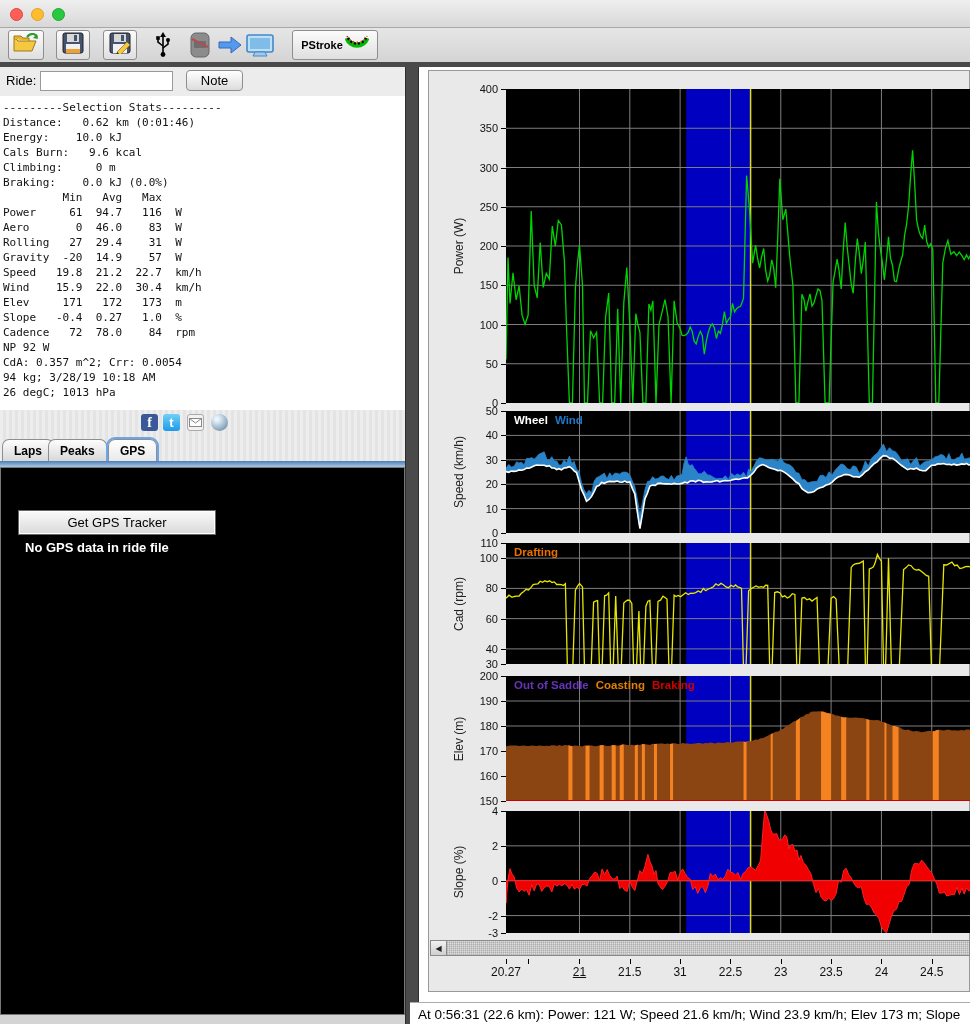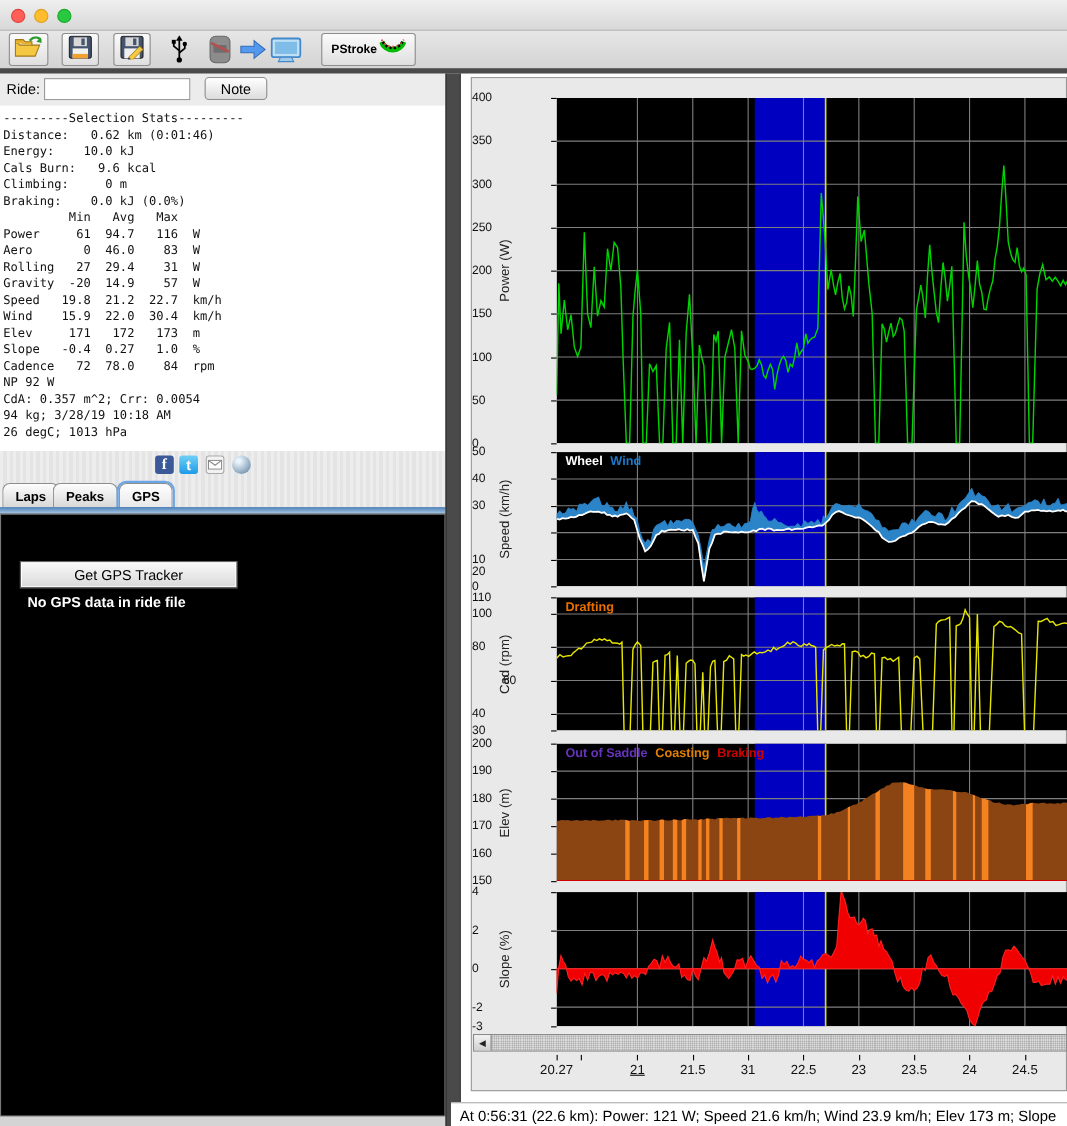--- a/index.html
+++ b/index.html
@@ -60,21 +60,21 @@
   
   .divider{position:absolute;left:405px;top:67px;width:14px;height:957px;background:#4A4A4A;
            border-left:1px solid #2E2E2E;border-right:1px solid #2E2E2E;}
   .right-panel{position:absolute;left:419px;top:67px;width:551px;height:957px;background:#FFFFFF;}
   .chart-widget{position:absolute;left:428px;top:70px;width:542px;height:922px;
                 background:#E9E9E9;border:1px solid #999;}
   .strip{position:absolute;left:0;width:100%;}
   .plot{position:absolute;left:77px;top:0;}
   .ylab{position:absolute;left:30px;transform:translate(-50%,-50%) rotate(-90deg);
         font-size:12px;color:#222;white-space:nowrap;}
-  .ytick{position:absolute;left:0;width:69px;font-size:11px;color:#111;
+  .ytick{position:absolute;left:0;width:69px;text-align:right;font-size:11px;color:#111;
          transform:translateY(-50%);}
   .ymark{position:absolute;left:72px;width:5px;height:1px;background:#000;}
   .legend{position:absolute;left:85px;top:3px;font-size:11.5px;font-weight:bold;white-space:nowrap;}
   .legend span{margin-right:7px;}
   .xmark{position:absolute;width:1px;height:5px;background:#000;top:888px;}
   .xtick{position:absolute;top:894px;font-size:12px;transform:translateX(-50%);color:#111;}
   .scrollbar{position:absolute;left:1px;top:869px;width:540px;height:16px;border:1px solid #8A8A8A;
       background:repeating-linear-gradient(0deg,rgba(0,0,0,.10) 0 1px,transparent 1px 2px),
                  repeating-linear-gradient(90deg,#C4C4C4 0 1px,#DCDCDC 1px 2px);}
   .sb-arrow{position:absolute;left:0;top:0;width:16px;height:14px;border-right:1px solid #8A8A8A;
@@ -273,21 +273,21 @@
         </svg>
       </div>
       <div class="strip" style="top: 340px; height: 122px;">
         <div class="ylab" style="top: 61px;">Speed (km/h)</div>
         <div class="ytick" style="top: 0px;">50</div>
         <div class="ymark" style="top: 0px;"></div>
         <div class="ytick" style="top: 24.4px;">40</div>
         <div class="ymark" style="top: 24.4px;"></div>
         <div class="ytick" style="top: 48.8px;">30</div>
         <div class="ymark" style="top: 48.8px;"></div>
-        <div class="ytick" style="top: 73.2px; margin-top: 36px;">20</div>
+        <div class="ytick" style="top: 73.2px;">20</div>
         <div class="ymark" style="top: 73.2px;"></div>
         <div class="ytick" style="top: 97.6px;">10</div>
         <div class="ymark" style="top: 97.6px;"></div>
         <div class="ytick" style="top: 122px;">0</div>
         <div class="ymark" style="top: 122px;"></div>
         <svg class="plot" width="465" height="122" viewBox="0 0 465 122">
           <rect x="0" y="0" width="465" height="122" fill="#000000"></rect>
           <rect x="180.16233766233753" y="0" width="64.41558441558445" height="122" fill="#0000C0"></rect>
           <line x1="73.474025974026" y1="0" x2="73.474025974026" y2="122" stroke="#7F7F7F" stroke-width="1"></line>
           <line x1="123.7987012987013" y1="0" x2="123.7987012987013" y2="122" stroke="#7F7F7F" stroke-width="1"></line>

